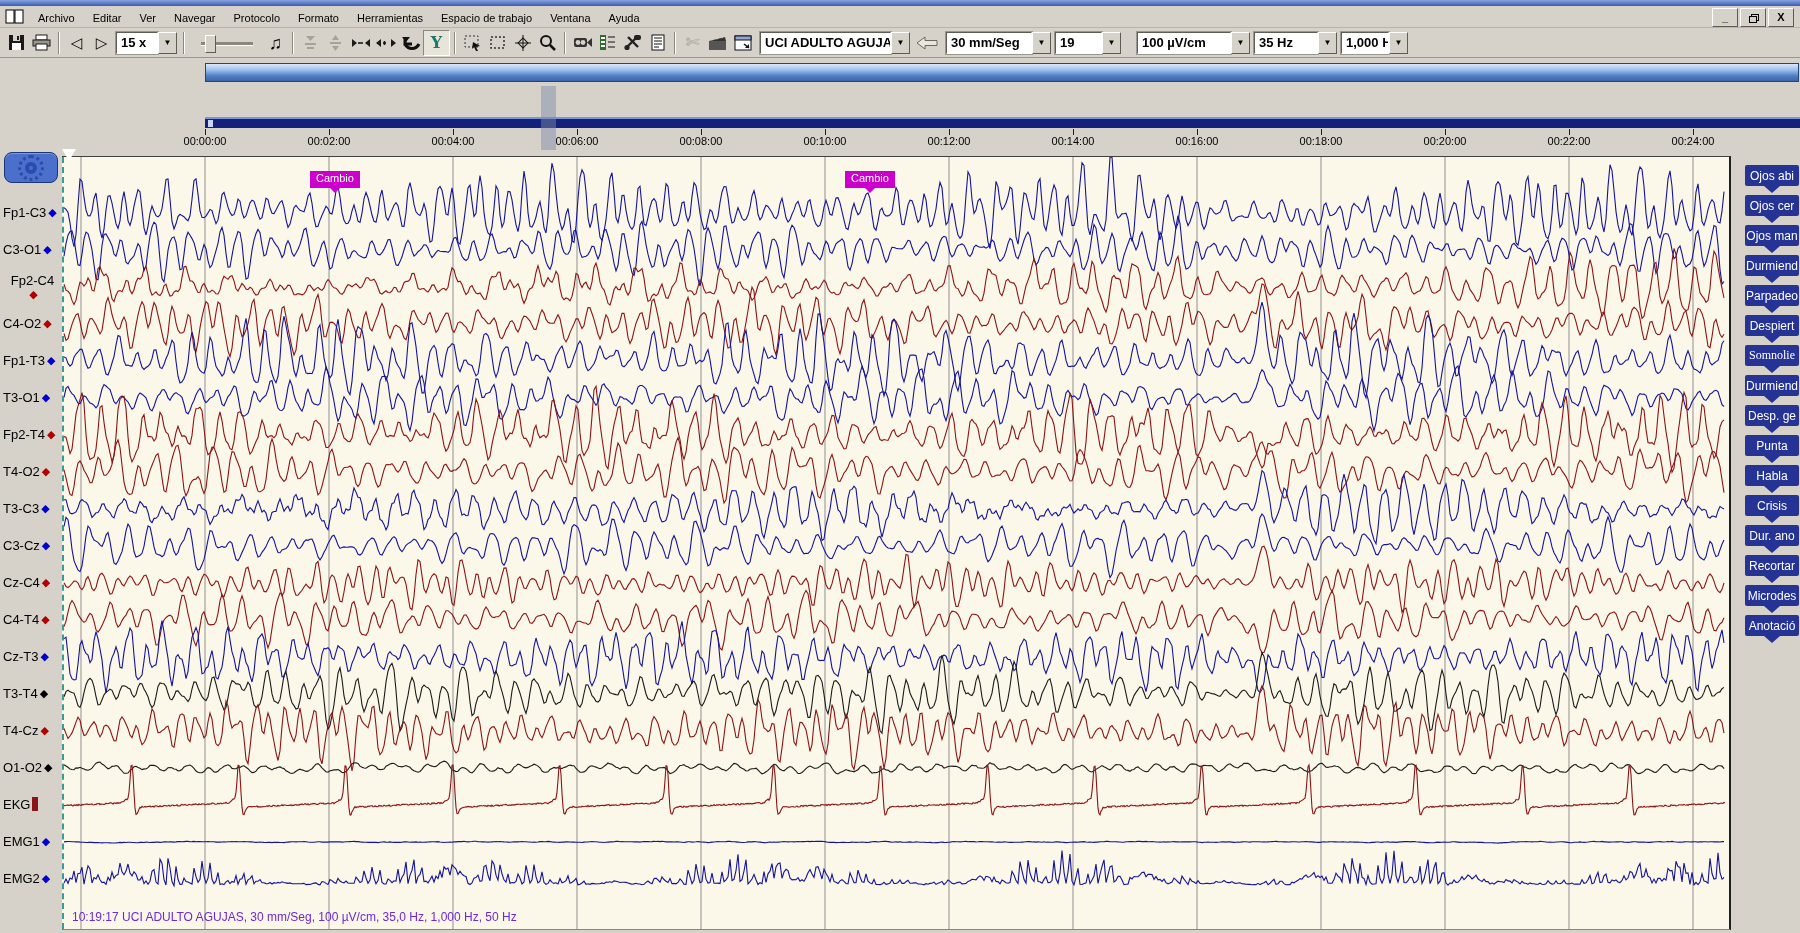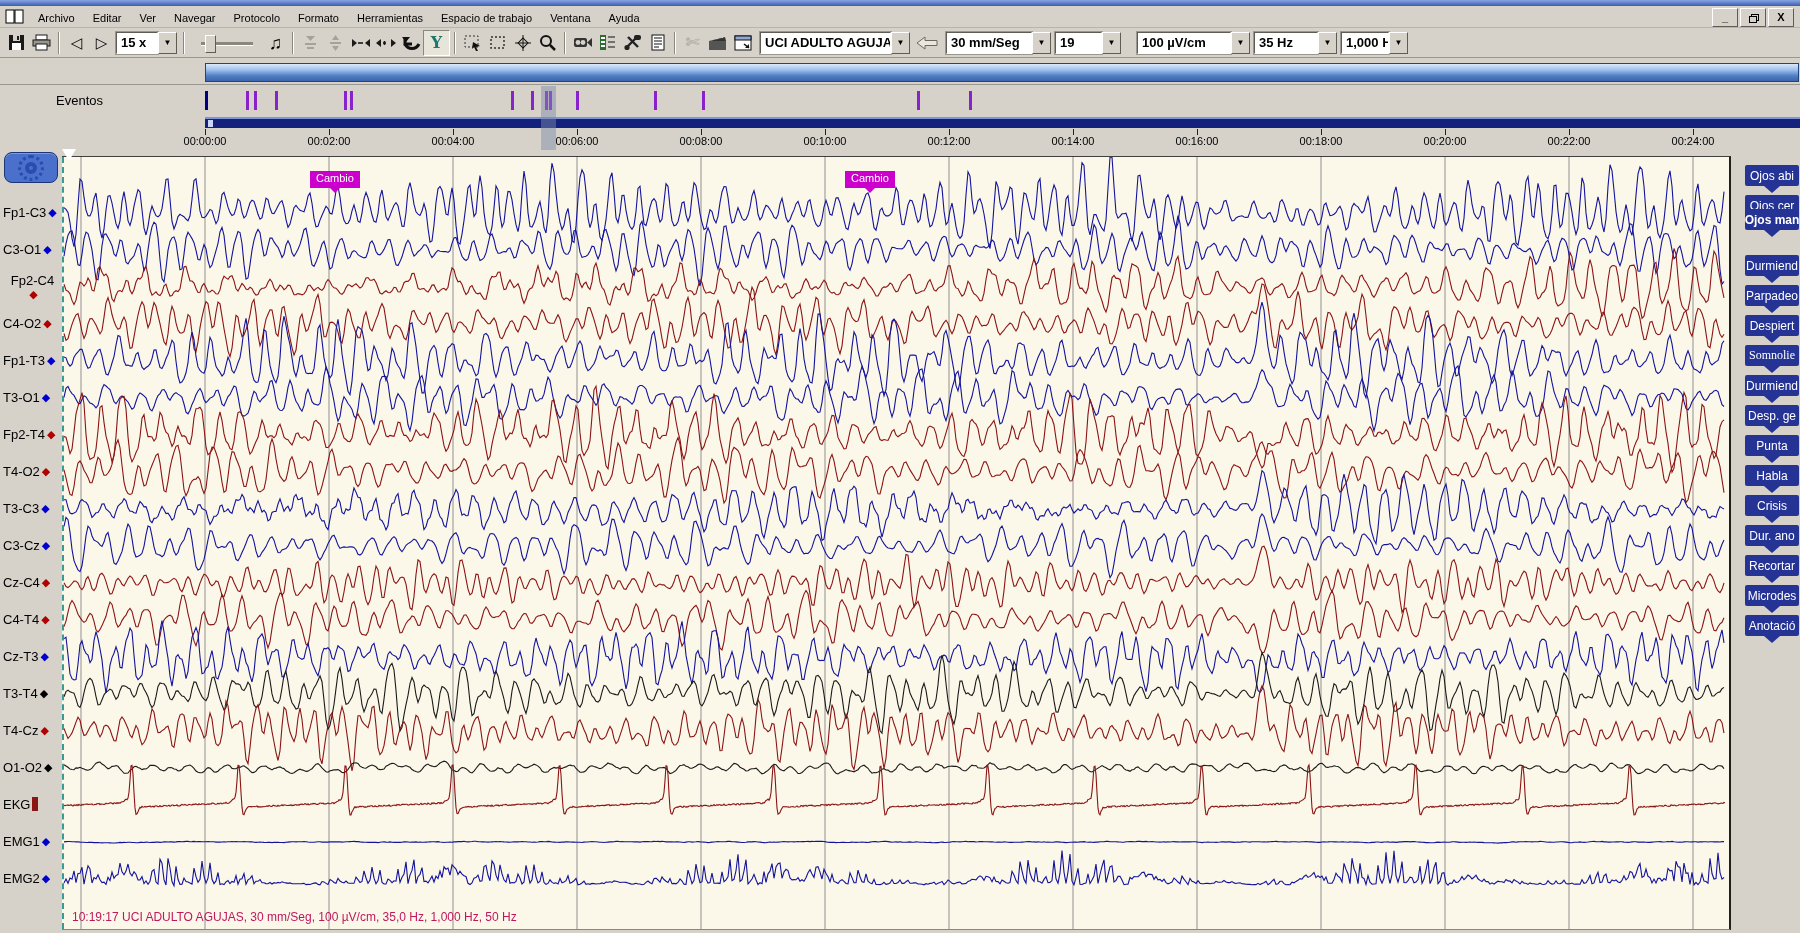--- a/index.html
+++ b/index.html
@@ -66,21 +66,21 @@
   #chart{position:absolute;left:62px;top:6px;width:1667px;height:772px;background:#fbf8ea;
        border-top:1px solid #404040;border-right:2px solid #202020;border-bottom:1px solid #8a877f;}
   #chart svg{position:absolute;left:0;top:0;}
   #chart-left-edge{position:absolute;left:0;top:0;width:0;height:772px;border-left:2px dashed #3a9a96;}
   #pos-triangle{position:absolute;left:0;top:-8px;width:14px;height:12px;background:#fff;
        clip-path:polygon(0 0,100% 0,50% 100%);filter:drop-shadow(0 0 1px #555);}
   .cambio{position:absolute;top:14px;height:16px;padding:1px 6px 0;background:#cc00cc;color:#fff;
        font-size:11px;white-space:nowrap;}
   .cambio:after{content:"";position:absolute;left:50%;bottom:-5px;margin-left:-5px;
        border-left:5px solid transparent;border-right:5px solid transparent;border-top:5px solid #cc00cc;}
-  #chart-status{position:absolute;left:10px;bottom:5px;font-size:12px;color:#be185d;}
+  #chart-status{position:absolute;left:10px;bottom:5px;font-size:12px;color:#6d28d9;}
   #right-gap{position:absolute;left:1731px;top:0;width:13px;height:783px;background:#d6d2ca;}
   #sidebar{position:absolute;left:1744px;top:0;width:56px;height:783px;background:#d6d2ca;}
   .sb-btn{position:absolute;left:1px;width:54px;height:21px;background:#253494;color:#fff;font-size:12px;
        display:flex;align-items:center;justify-content:center;white-space:nowrap;border-radius:2px;}
   .sb-btn:after{content:"";position:absolute;left:50%;bottom:-7px;margin-left:-8px;
        border-left:8px solid transparent;border-right:8px solid transparent;border-top:7px solid #253494;}
 </style>
 </head>
 <body>
 
@@ -301,40 +301,20 @@
     <div class="combo">
       <div class="combo-field" style="width:48px">1,000 Hz</div>
       <div class="combo-btn">▼</div>
     </div>
   </div>
 
   <div id="pagebar-row">
     <div id="page-extent-bar"></div>
   </div>
 
-  <div id="eventos-row">
-    <div id="eventos-label">Eventos</div>
-    <div id="eventos-ticks">
-        <div class="evtick navy" style="left: 205px;"></div>
-        <div class="evtick" style="left: 246px;"></div>
-        <div class="evtick" style="left: 254px;"></div>
-        <div class="evtick" style="left: 275px;"></div>
-        <div class="evtick" style="left: 344px;"></div>
-        <div class="evtick" style="left: 350px;"></div>
-        <div class="evtick" style="left: 511px;"></div>
-        <div class="evtick" style="left: 531px;"></div>
-        <div class="evtick" style="left: 545px;"></div>
-        <div class="evtick" style="left: 549px;"></div>
-        <div class="evtick" style="left: 576px;"></div>
-        <div class="evtick" style="left: 654px;"></div>
-        <div class="evtick" style="left: 702px;"></div>
-        <div class="evtick" style="left: 917px;"></div>
-        <div class="evtick" style="left: 969px;"></div>
-      </div>
-  </div>
 
   <div id="navbar-row">
     <div id="nav-bar">
         <div class="startseg"></div>
       </div>
   </div>
 
   <div id="timeline-row">
       <div class="tl-tick" style="left: 205px;"></div>
       <div class="tl-label" style="left: 205px;">00:00:00</div>
@@ -493,21 +473,21 @@
           <div class="cambio" style="left: 248px;">Cambio</div>
           <div class="cambio" style="left: 783px;">Cambio</div>
         </div>
       <div id="chart-status">10:19:17 UCI ADULTO AGUJAS, 30 mm/Seg, 100 µV/cm, 35,0 Hz, 1,000 Hz, 50 Hz</div>
     </div>
 
     <div id="right-gap"></div>
     <div id="sidebar">
         <div class="sb-btn" style="top: 15px;">Ojos abi</div>
         <div class="sb-btn" style="top: 45px;">Ojos cer</div>
-        <div class="sb-btn" style="top: 59px; font-weight: bold;">Ojos man</div>
+        <div class="sb-btn" style="top: 75px;">Ojos man</div>
         <div class="sb-btn" style="top: 105px;">Durmiend</div>
         <div class="sb-btn" style="top: 135px;">Parpadeo</div>
         <div class="sb-btn" style="top: 165px;">Despiert</div>
         <div class="sb-btn" style="top: 195px; font-family: Liberation Serif, serif;">Somnolie</div>
         <div class="sb-btn" style="top: 225px;">Durmiend</div>
         <div class="sb-btn" style="top: 255px;">Desp. ge</div>
         <div class="sb-btn" style="top: 285px;">Punta</div>
         <div class="sb-btn" style="top: 315px;">Habla</div>
         <div class="sb-btn" style="top: 345px;">Crisis</div>
         <div class="sb-btn" style="top: 375px;">Dur. ano</div>

